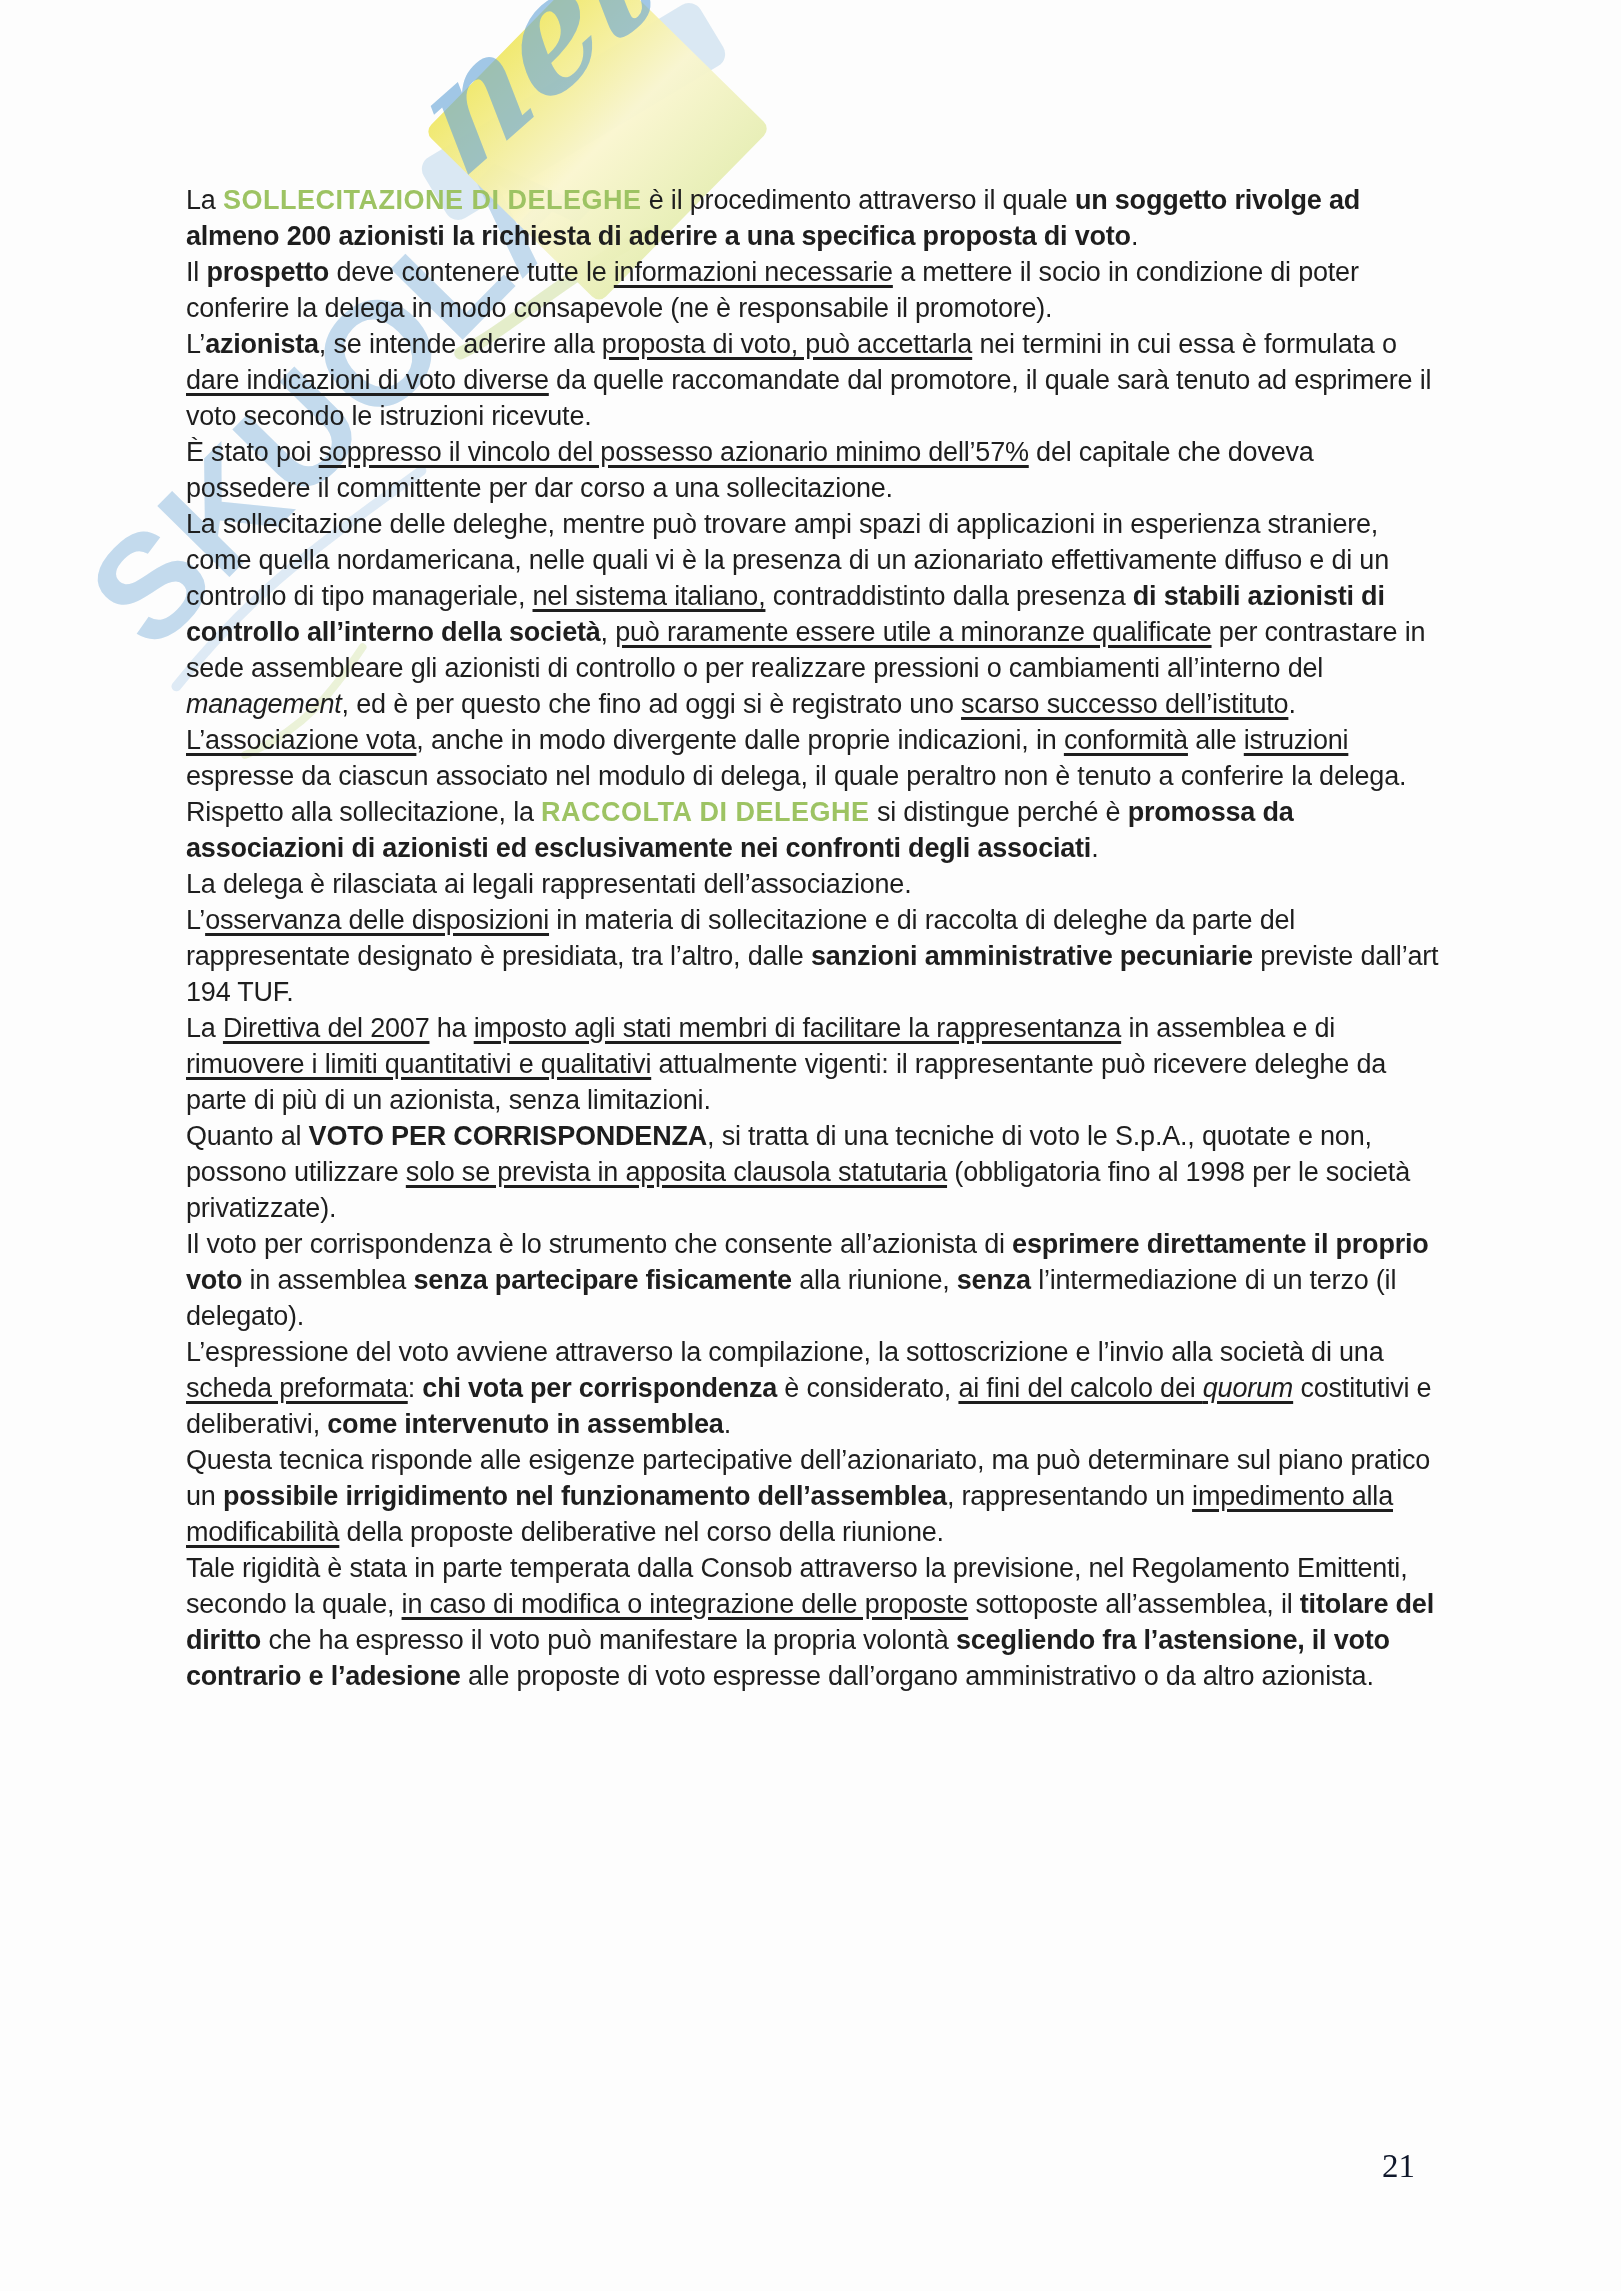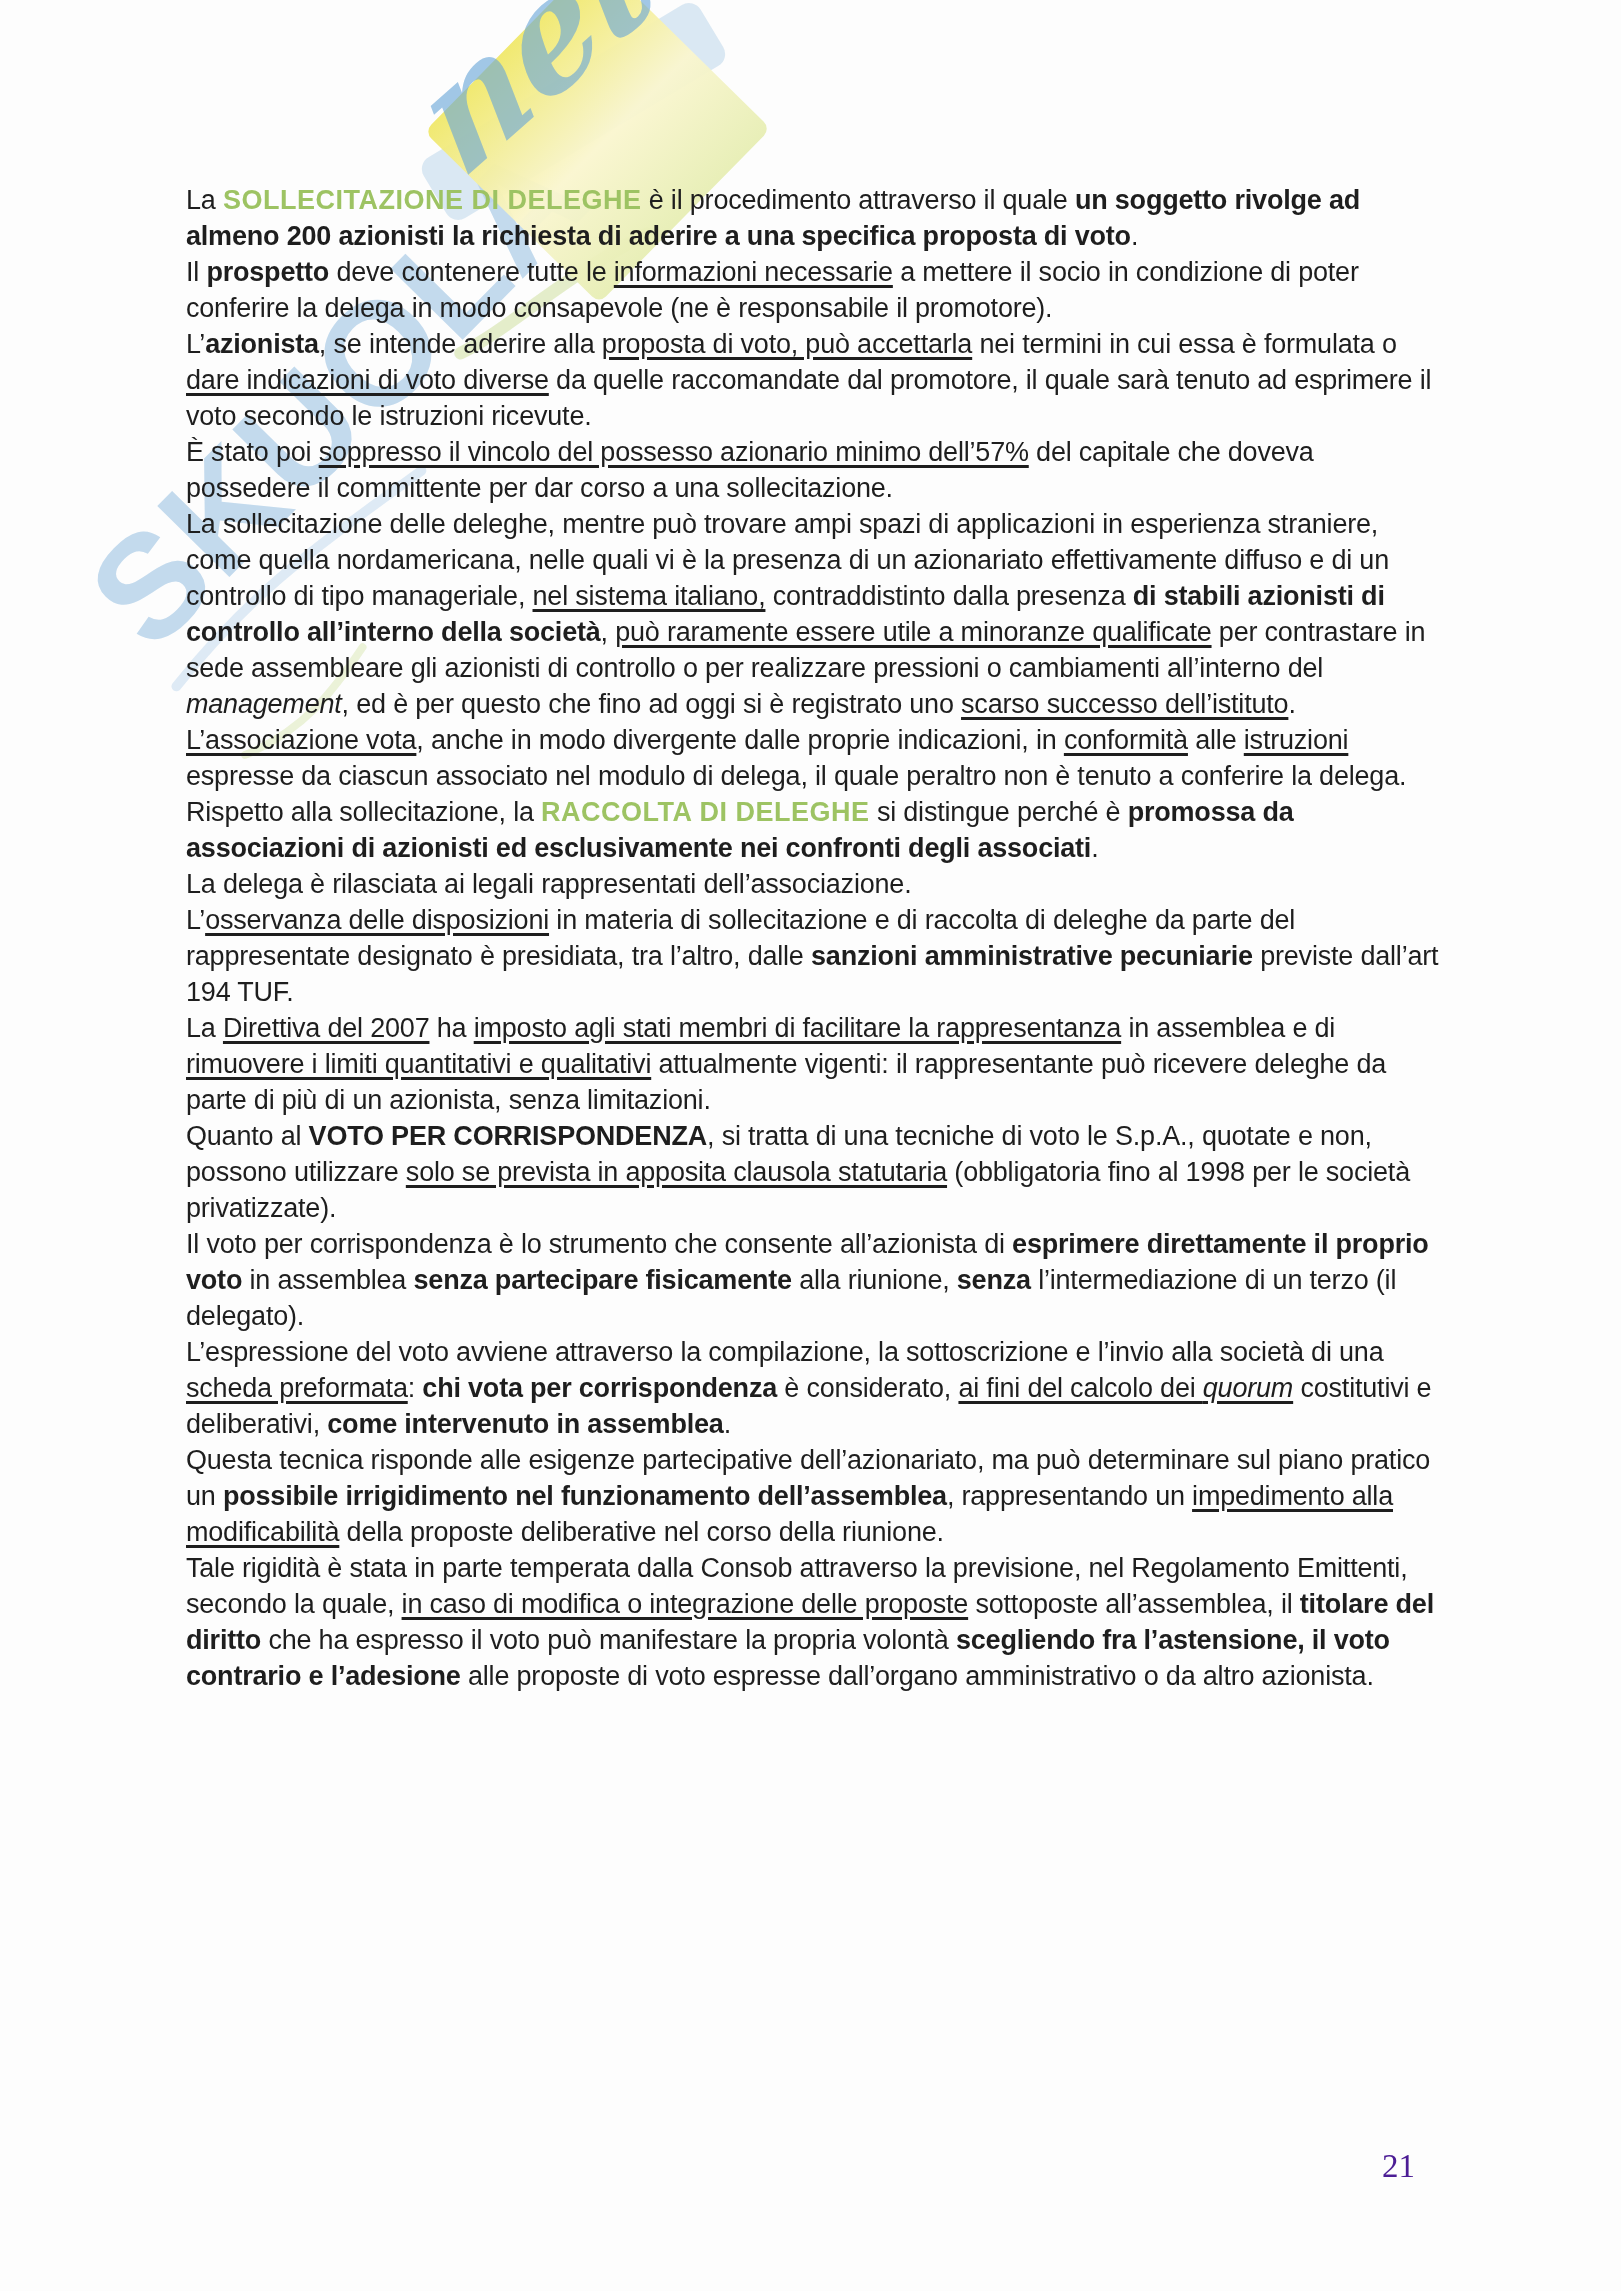--- a/index.html
+++ b/index.html
@@ -82,21 +82,21 @@
   .s-n {}
   .s-b { font-weight: bold; }
   .s-i { font-style: italic; }
   .s-u { text-decoration: underline; text-decoration-thickness: 2.5px; text-underline-offset: 3.9px; }
   .s-iu { font-style: italic; text-decoration: underline; text-decoration-thickness: 2.5px; text-underline-offset: 3.9px; }
   .s-g { font-weight: bold; color: var(--green); letter-spacing: 0.5px; }
 
   .page-number {
     position:absolute; left:1382px; top:2148px;
     font-family:"Liberation Serif", serif;
-    font-size:33px; color:#4c1d95;
+    font-size:33px; color:#0f172a;
     z-index:2;
   }
 </style>
 </head>
 <body>
 
 <div class="page">
 
   <div class="watermark">
     <div class="wm-swoosh"></div>

